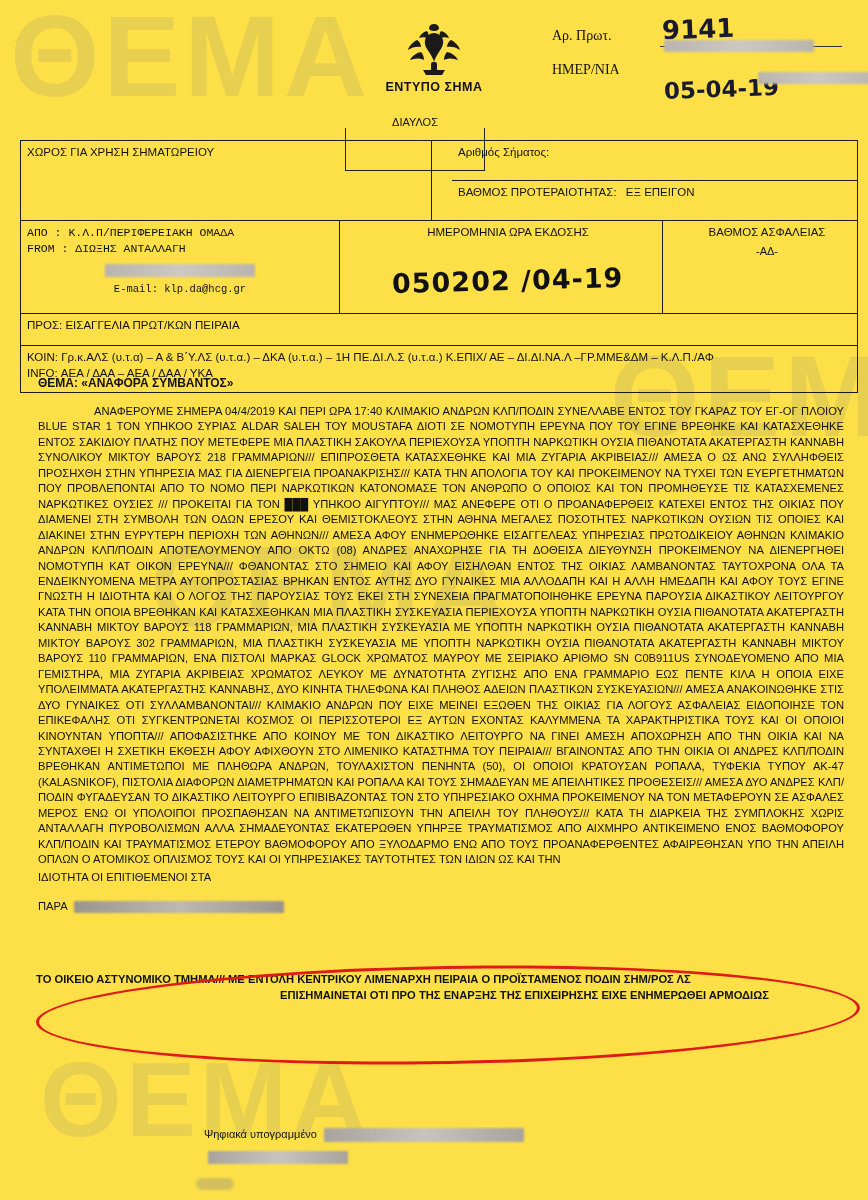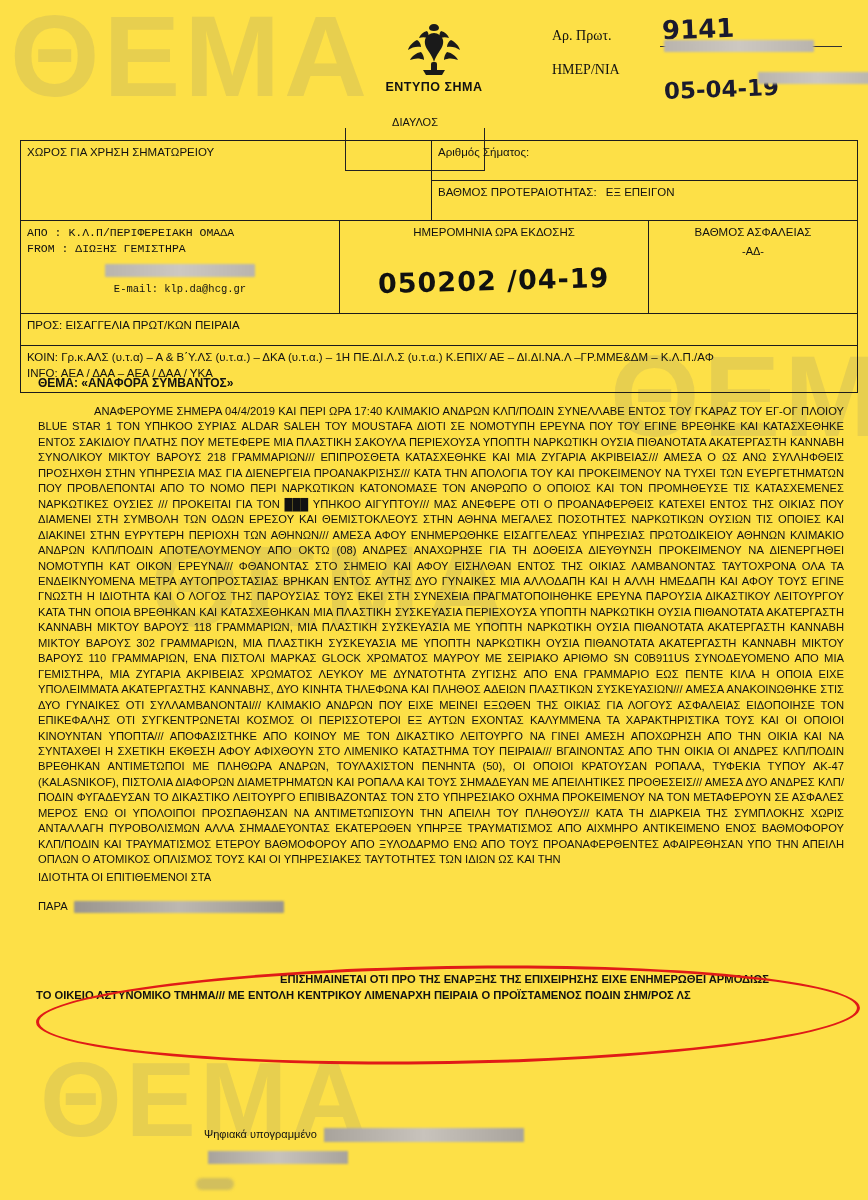--- a/index.html
+++ b/index.html
@@ -34,21 +34,21 @@
   .hw-v1{left:110px;top:-6px;}
   .hw-v2{left:112px;top:22px;font-size:23px;}
   .hw-line{position:absolute;left:108px;right:0;height:1px;background:#333;}
   .redact{background:linear-gradient(90deg,#b9b4ad,#cdc8c1,#b9b4ad);display:inline-block;height:12px;
           filter:blur(1.1px);vertical-align:middle;border-radius:1px;}
 
   
   .frame{position:absolute;left:12px;top:136px;width:836px;border:1px solid #1c1c1c;}
   .row{display:flex;}
   .cell{position:relative;padding:4px 6px;font-size:11.5px;line-height:1.35;}
-  .bl{border-left:1px solid #1c1c1c;}
+  .bl{border-left:1px solid #1c1c1c;padding-left:20px;}
   .bt{border-top:1px solid #1c1c1c;}
   .bb{border-bottom:1px solid #1c1c1c;}
 
   .c-xrisi{width:398px;height:64px;}
   .c-right{flex:1;}
   .c-arith{height:31px;}
   .c-vathmos{height:31px;}
 
   .c-apo{width:306px;height:84px;font-family:Liberation Mono, monospace;}
   .c-hmer{width:296px;height:84px;text-align:center;}
@@ -141,21 +141,21 @@
           <div class="cell c-vathmos">
             <span>ΒΑΘΜΟΣ ΠΡΟΤΕΡΑΙΟΤΗΤΑΣ:</span>
             <span style="margin-left:6px">ΕΞ ΕΠΕΙΓΟΝ</span>
           </div>
         </div>
       </div>
 
       <div class="row bt">
         <div class="cell c-apo">
           <div>ΑΠΟ : Κ.Λ.Π/ΠΕΡΙΦΕΡΕΙΑΚΗ ΟΜΑΔΑ</div>
-          <div>FROM : ΔΙΩΞΗΣ ΓΕΜΙΣΤΗΡΑ</div>
+          <div>FROM : ΔΙΩΞΗΣ ΑΝΤΑΛΛΑΓΗ</div>
           <div style="margin-top:6px;text-align:center">
             <span class="redact" style="width:150px;height:13px"></span>
           </div>
           <div class="email" style="margin-top:4px">E-mail: klp.da@hcg.gr</div>
         </div>
         <div class="cell c-hmer bl">
           <div style="text-align:center">ΗΜΕΡΟΜΗΝΙΑ   ΩΡΑ  ΕΚΔΟΣΗΣ</div>
           <div class="hand-date">050202 /04-19</div>
         </div>
         <div class="cell c-asf bl">
@@ -186,22 +186,22 @@
       <div class="para" style="margin-top:2px">
         <span>ΙΔΙΟΤΗΤΑ ΟΙ ΕΠΙΤΙΘΕΜΕΝΟΙ ΣΤΑ</span>
       </div>
       <div class="para" style="margin-top:14px">
         <span>ΠΑΡΑ</span>
         <span class="blk" style="width:210px;height:12px;margin-left:4px"></span>
       </div>
     </div>
 
     <div class="hl-line">
+      <div style="margin-left:-244px">ΤΟ ΟΙΚΕΙΟ ΑΣΤΥΝΟΜΙΚΟ ΤΜΗΜΑ/// ΜΕ ΕΝΤΟΛΗ ΚΕΝΤΡΙΚΟΥ ΛΙΜΕΝΑΡΧΗ ΠΕΙΡΑΙΑ Ο ΠΡΟΪΣΤΑΜΕΝΟΣ ΠΟΔΙΝ ΣΗΜ/ΡΟΣ ΛΣ</div>
       <div>ΕΠΙΣΗΜΑΙΝΕΤΑΙ ΟΤΙ ΠΡΟ ΤΗΣ ΕΝΑΡΞΗΣ ΤΗΣ ΕΠΙΧΕΙΡΗΣΗΣ ΕΙΧΕ ΕΝΗΜΕΡΩΘΕΙ ΑΡΜΟΔΙΩΣ</div>
-      <div style="margin-left:-244px">ΤΟ ΟΙΚΕΙΟ ΑΣΤΥΝΟΜΙΚΟ ΤΜΗΜΑ/// ΜΕ ΕΝΤΟΛΗ ΚΕΝΤΡΙΚΟΥ ΛΙΜΕΝΑΡΧΗ ΠΕΙΡΑΙΑ Ο ΠΡΟΪΣΤΑΜΕΝΟΣ ΠΟΔΙΝ ΣΗΜ/ΡΟΣ ΛΣ</div>
     </div>
     <div class="ellipse"></div>
 
     <div class="sig">
       <span>Ψηφιακά υπογραμμένο</span>
       <span class="blk" style="width:200px;height:14px;margin-left:4px"></span>
     </div>
     <div class="sig sig2">
       <span class="blk" style="width:140px;height:13px"></span>
     </div>

